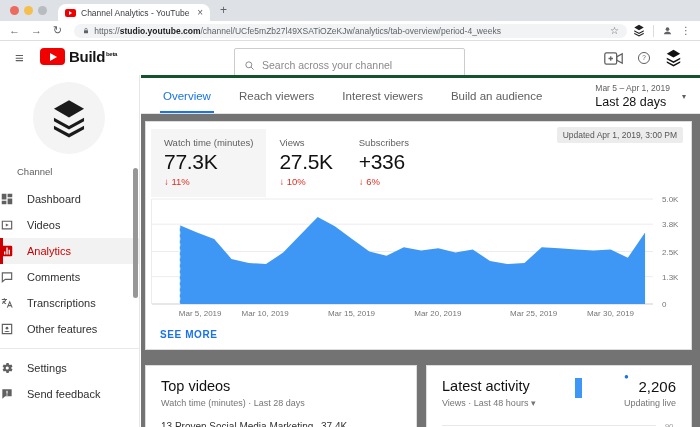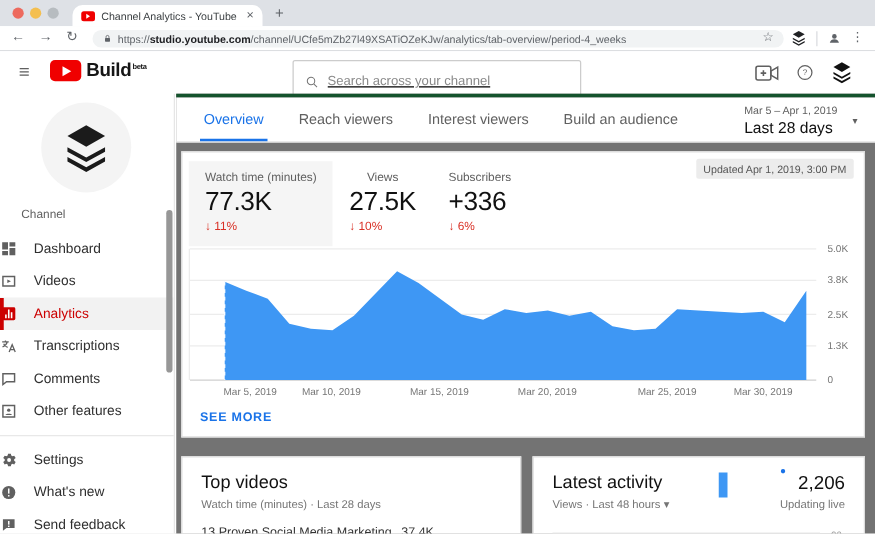--- a/index.html
+++ b/index.html
@@ -33,21 +33,21 @@
   .kebab{font-size:10px;color:#5f6368;}
 
   
   .appheader{position:absolute;top:41px;left:0;right:0;height:34px;background:#fff;}
   .hamburger{position:absolute;left:15px;top:9px;font-size:15px;color:#606060;line-height:1;}
   .brand{position:absolute;left:40px;top:7px;display:flex;align-items:center;gap:4px;}
   .playbox{width:25px;height:17px;background:var(--brand-red);border-radius:4px;position:relative;}
   .playbox::after{content:"";position:absolute;left:10px;top:4.5px;border-left:7px solid #fff;border-top:4px solid transparent;border-bottom:4px solid transparent;}
   .brand-name{font-size:15px;font-weight:bold;color:#161616;letter-spacing:-.3px;}
   .brand-beta{font-size:6px;color:#161616;vertical-align:super;margin-left:1px;}
-  .searchbox{position:absolute;left:234px;top:7px;width:231px;height:21px;border:1px solid #ccc;border-radius:2px;display:flex;align-items:center;gap:7px;padding:16px 9px;background:#fff;text-decoration:underline;}
+  .searchbox{position:absolute;left:234px;top:7px;width:231px;height:21px;border:1px solid #ccc;border-radius:2px;display:flex;align-items:center;gap:7px;padding:16px 9px;background:#fff;}
   .searchbox .mag{width:11px;height:11px;color:#757575;display:flex;flex:none;}
   .searchbox input{border:none;outline:none;flex:1;font-size:10.5px;color:#333;font-family:inherit;background:transparent;}
   .searchbox input::placeholder{color:#8a8a8a;}
   .hdr-icons{position:absolute;right:18px;top:0;height:34px;display:flex;align-items:center;gap:14px;color:#606060;}
   .cam{width:19px;height:13px;display:flex;} .help{width:14px;height:14px;display:flex;}
   .hdr-avatar{width:17px;height:18px;color:#111;display:flex;}
 
   
   .sidebar{position:absolute;top:75px;left:0;width:140px;bottom:0;background:#fff;border-right:1px solid #e6e6e6;}
   .side-avatar{width:72px;height:72px;border-radius:50%;background:#f4f4f4;margin:7px 0 0 33px;display:flex;align-items:center;justify-content:center;}
@@ -70,21 +70,21 @@
   .daterange{position:absolute;right:14px;top:5px;display:flex;align-items:center;gap:12px;}
   .daterange .d1{font-size:8.5px;color:#606060;margin-bottom:2px;}
   .daterange .d2{font-size:12.5px;color:#111;}
   .daterange .caret{font-size:8px;color:#606060;}
 
   .card{background:#fff;border:1px solid #ddd;}
   .chart-card{position:absolute;left:4px;top:43px;width:547px;height:229px;}
   .metrics-row{display:flex;margin-top:7px;padding-left:5px;position:relative;}
   .metric{padding:8px 13px 10px 13px;}
   .metric.selected{background:#f5f5f5;}
-  .metric-label{font-size:9.5px;color:#606060;white-space:nowrap;text-align:center;}
+  .metric-label{font-size:9.5px;color:#606060;white-space:nowrap;}
   .metric-value{font-size:21px;color:#111;margin-top:2px;letter-spacing:-.3px;}
   .metric-delta{font-size:9.5px;color:var(--delta-red);margin-top:2px;}
   .updated-chip{position:absolute;right:8px;top:5px;background:#ececec;color:#555;font-size:8.5px;padding:3px 6px;border-radius:2px;}
   .chart-wrap{position:absolute;left:5px;right:2px;top:77px;height:105px;display:flex;}
   .plot{flex:1;position:relative;border-left:1px solid #ececec;}
   .ylabels{width:36px;position:relative;font-size:8px;color:#757575;}
   .ylabels span{position:absolute;left:9px;transform:translateY(-50%);}
   .xlabels{position:absolute;left:5px;right:38px;top:187px;height:12px;font-size:8px;color:#757575;}
   .xlabels span{position:absolute;top:0;transform:translateX(-50%);white-space:nowrap;}
   .xlabels span:first-child{transform:none;}
@@ -231,63 +231,53 @@
             <svg viewBox="0 0 24 24">
               <rect x="3" y="3" width="18" height="18" rx="2" fill="currentColor"></rect>
               <path fill="#fff" d="M7 13h2.2v5H7zM10.9 6h2.2v12h-2.2zM14.8 10H17v8h-2.2z"></path>
             </svg>
           </span>
           <span>Analytics</span>
         </div>
         <div class="side-item">
           <span class="si">
             <svg viewBox="0 0 24 24">
+              <path fill="none" stroke="currentColor" stroke-width="2" d="M4 5h16v11H9l-5 4z"></path>
+            </svg>
+          </span>
+          <span>Comments</span>
+        </div>
+        <div class="side-item">
+          <span class="si">
+            <svg viewBox="0 0 24 24">
               <path fill="none" stroke="currentColor" stroke-width="1.8" d="M3 6h9M7.5 4v2M10 6c-.8 3.2-3.4 5.8-6.5 7M5 8.5c1.2 2.4 3.3 4.2 5.5 5"></path>
               <path fill="none" stroke="currentColor" stroke-width="1.8" d="M12.5 20l4.2-10 4.2 10M14 16.5h6"></path>
             </svg>
           </span>
           <span>Transcriptions</span>
-        </div>
-        <div class="side-item">
-          <span class="si">
-            <svg viewBox="0 0 24 24">
-              <path fill="none" stroke="currentColor" stroke-width="2" d="M4 5h16v11H9l-5 4z"></path>
-            </svg>
-          </span>
-          <span>Comments</span>
         </div>
         <div class="side-item">
           <span class="si">
             <svg viewBox="0 0 24 24">
               <path fill="none" stroke="currentColor" stroke-width="2" d="M4 4h16v16H4z"></path>
               <circle cx="12" cy="10.5" r="2.3" fill="currentColor"></circle>
               <path fill="currentColor" d="M7.5 17c.5-2.2 8.5-2.2 9 0z"></path>
             </svg>
           </span>
           <span>Other features</span>
         </div>
         <div class="side-divider"></div>
         <div class="side-item">
           <span class="si">
             <svg viewBox="0 0 24 24">
               <path fill="currentColor" d="M19.4 13l2.1 1.6-2 3.4-2.4-1a7.6 7.6 0 0 1-1.8 1.1l-.4 2.6h-3.9l-.4-2.6a7.6 7.6 0 0 1-1.8-1.1l-2.4 1-2-3.4L6.5 13a7.8 7.8 0 0 1 0-2L4.4 9.4l2-3.4 2.4 1a7.6 7.6 0 0 1 1.8-1.1l.4-2.6h3.9l.4 2.6a7.6 7.6 0 0 1 1.8 1.1l2.4-1 2 3.4-2.1 1.6a7.8 7.8 0 0 1 0 2z"></path>
               <circle cx="12.45" cy="12" r="2.7" fill="#fff"></circle>
             </svg>
           </span>
           <span>Settings</span>
-        </div>
-        <div class="side-item">
-          <span class="si">
-            <svg viewBox="0 0 24 24">
-              <circle cx="12" cy="12" r="9" fill="currentColor"></circle>
-              <rect x="11" y="6.5" width="2" height="7" fill="#fff"></rect>
-              <rect x="11" y="15.5" width="2" height="2" fill="#fff"></rect>
-            </svg>
-          </span>
-          <span>What's new</span>
         </div>
         <div class="side-item">
           <span class="si">
             <svg viewBox="0 0 24 24">
               <path fill="currentColor" d="M4 4h16v12H9l-5 4z"></path>
               <rect x="11" y="6.5" width="2" height="5" fill="#fff"></rect>
               <rect x="11" y="12.8" width="2" height="2" fill="#fff"></rect>
             </svg>
           </span>
           <span>Send feedback</span>

